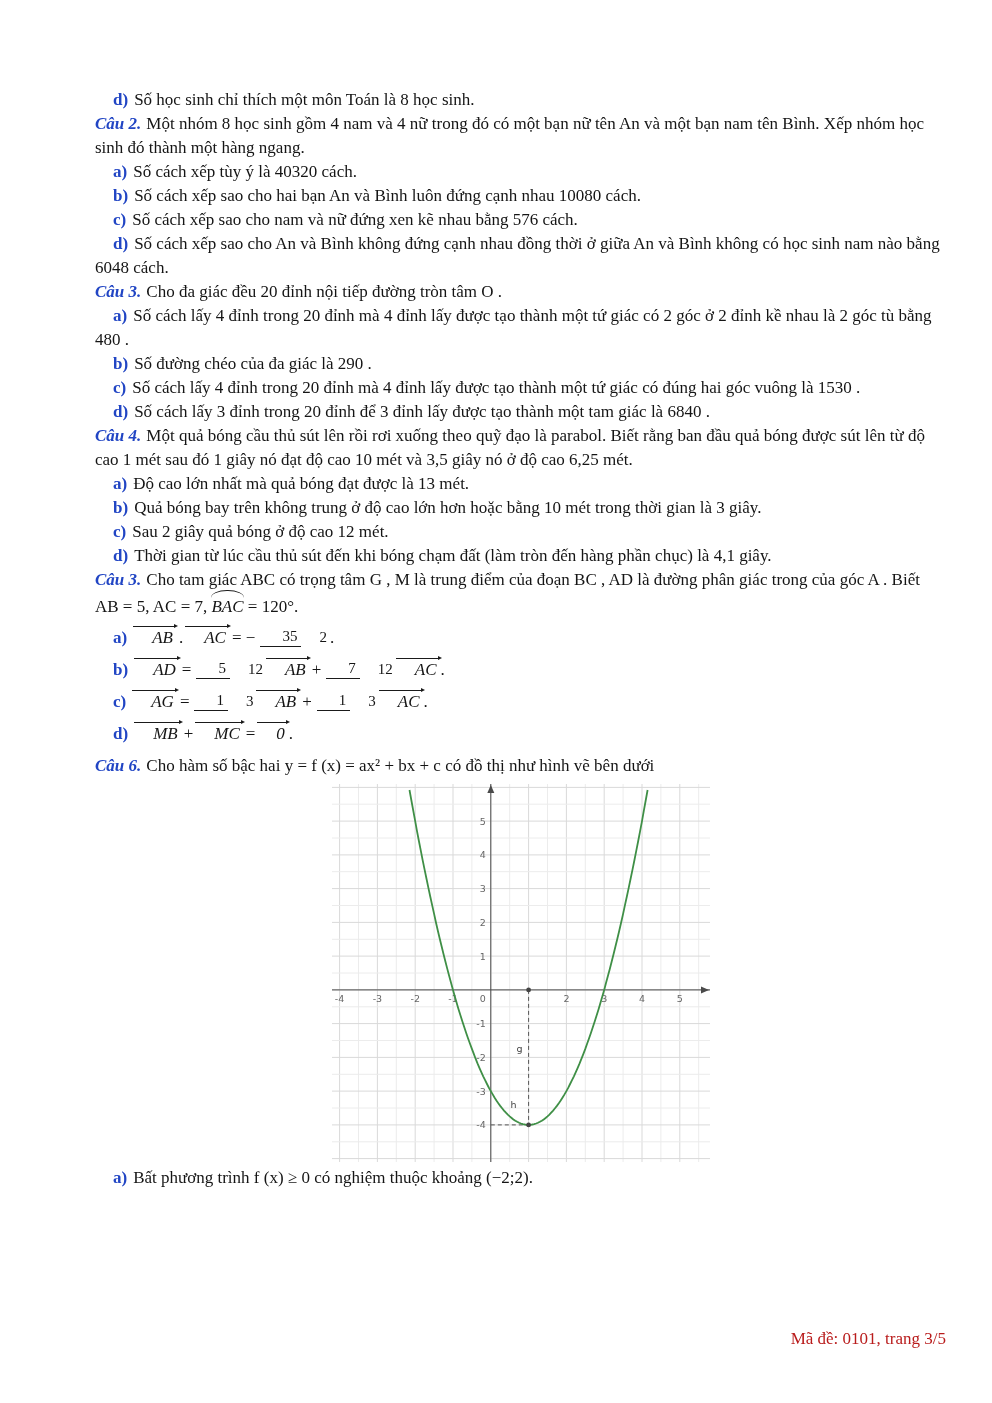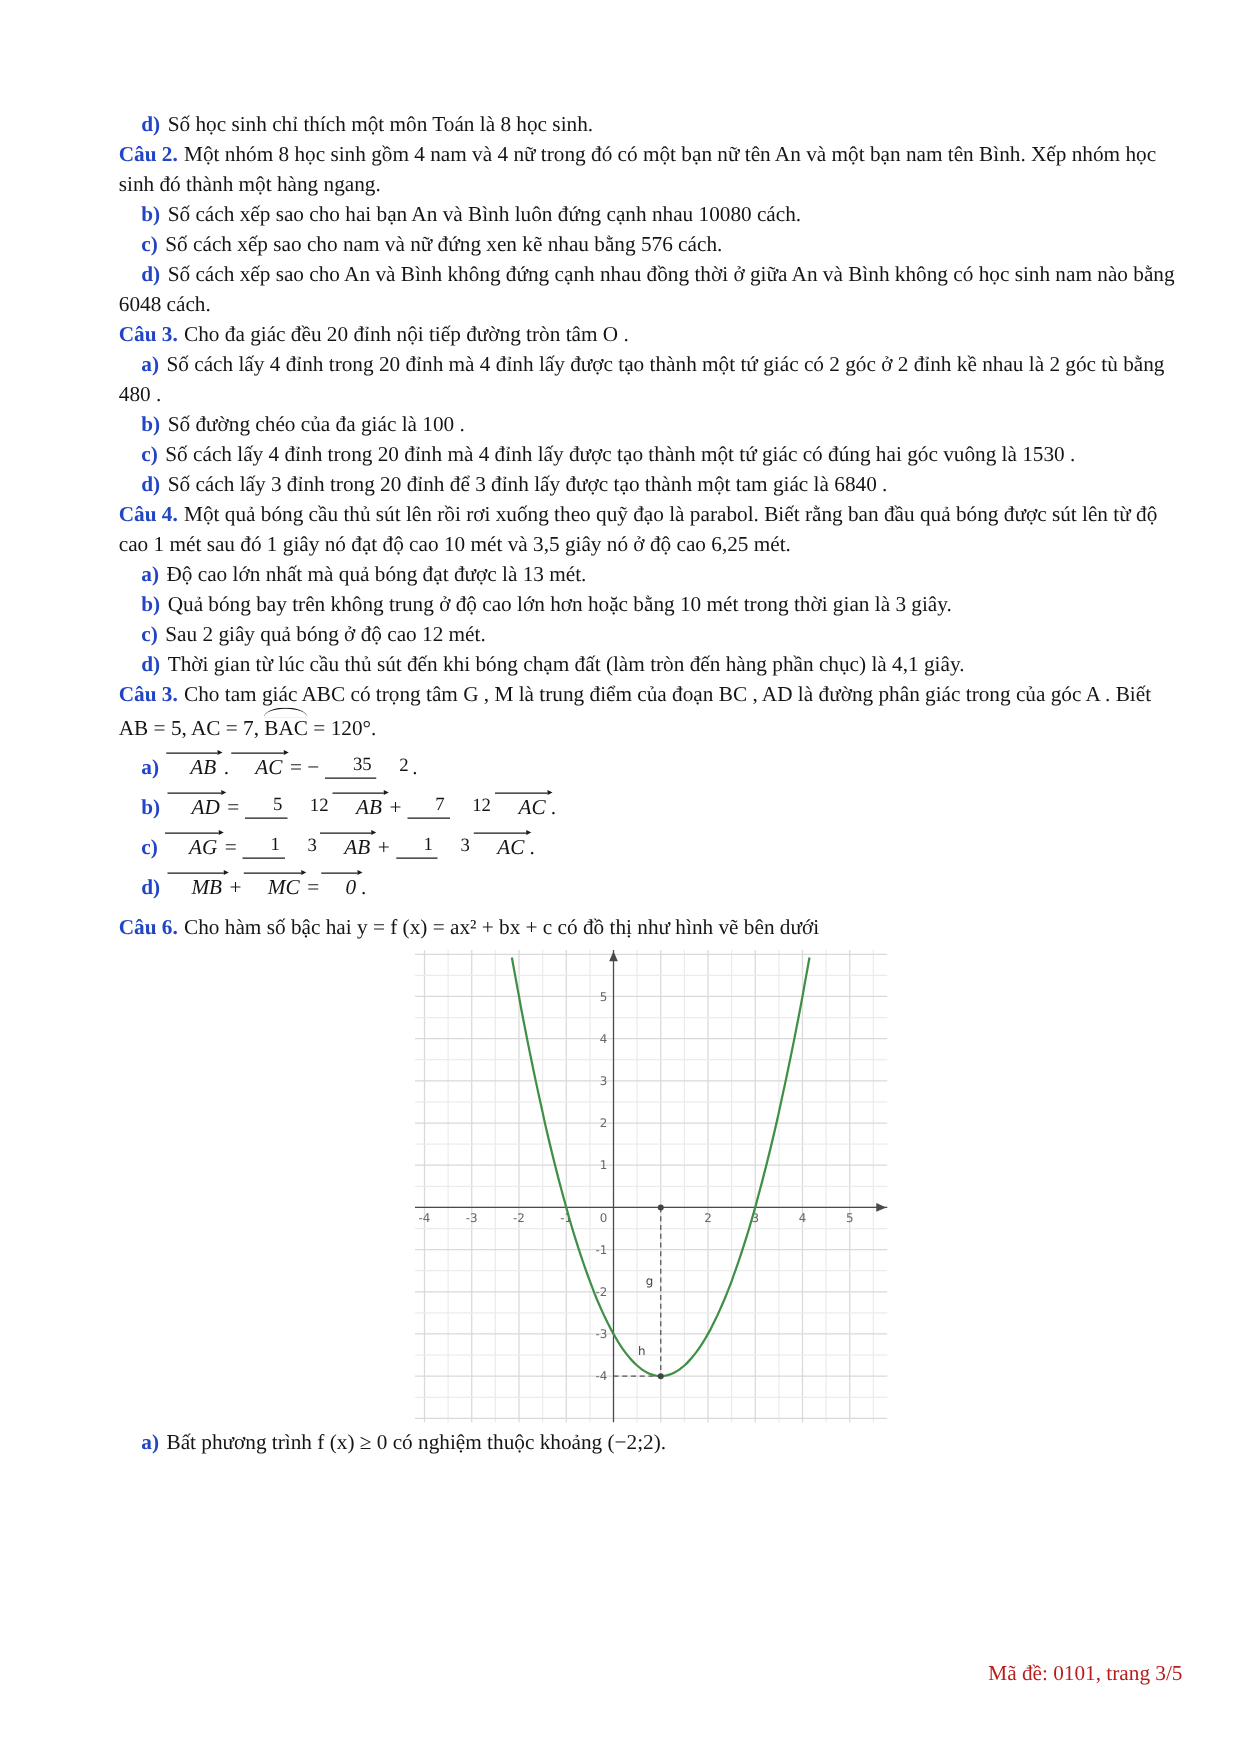--- a/index.html
+++ b/index.html
@@ -9,31 +9,31 @@
     position:relative;
     width:992px; height:1403px;
     background:#ffffff;
     font-family:"Liberation Serif", serif;
     font-size:17px; line-height:24px;
     color:#151515;
     padding:88px 46px 0 95px;
   }
   p { margin:0; }
   .indent { text-indent:18px; }
-  .qlabel { color:var(--blue,#2145c4); font-weight:700; margin-right:5px; }
+  .qlabel { color:var(--blue,#2145c4); font-weight:700; margin-right:5px;font-style:italic; }
   .ilabel { color:var(--blue,#2145c4); font-weight:700; margin-right:6px; }
 
   
   .vec { font-style:italic; position:relative; display:inline-block; padding:2px 4px 0 1px; line-height:19px; }
   .vec::before { content:""; position:absolute; left:0; right:3px; top:0; border-top:1.2px solid #1a1a1a; }
   .vec::after { content:""; position:absolute; right:-1px; top:-2.5px; width:0; height:0;
                 border-left:4.5px solid #1a1a1a; border-top:2.5px solid transparent; border-bottom:2.5px solid transparent; }
 
   
-  .hat { position:relative; display:inline-block; padding-top:3px; }
+  .hat { font-style:italic; position:relative; display:inline-block; padding-top:3px; }
   .hat::before { content:""; position:absolute; left:0; right:0; top:-2px; height:7px;
                  border-top:1.5px solid #1a1a1a; border-radius:50% 50% 0 0 / 100% 100% 0 0; }
   .mop { padding:0 2px; }
 
   .frac { display:inline-flex; flex-direction:row; align-items:center; vertical-align:middle;
           font-size:15px; line-height:17px; margin:0 3px; transform:translateY(-2px); }
   .frac .num { padding:0 4px 1px; border-bottom:1.2px solid #1a1a1a; }
   .frac .den { padding-top:1px; }
 
   .math-line { margin:7px 0 8px; text-indent:18px; }
@@ -48,29 +48,30 @@
 
 <div class="page">
 
   <p class="indent">
     <b class="ilabel">d)</b><span>Số học sinh chỉ thích một môn Toán là 8 học sinh.</span>
   </p>
 
   <p>
     <b class="qlabel">Câu 2.</b><span>Một nhóm 8 học sinh gồm 4 nam và 4 nữ trong đó có một bạn nữ tên An và một bạn nam tên Bình. Xếp nhóm học sinh đó thành một hàng ngang.</span>
   </p>
+  <p class="indent"><b class="ilabel">a)</b><span>Số cách xếp tùy ý là 40320 cách.</span></p>
   <p class="indent"><b class="ilabel">b)</b><span>Số cách xếp sao cho hai bạn An và Bình luôn đứng cạnh nhau 10080 cách.</span></p>
   <p class="indent"><b class="ilabel">c)</b><span>Số cách xếp sao cho nam và nữ đứng xen kẽ nhau bằng 576 cách.</span></p>
   <p class="indent"><b class="ilabel">d)</b><span>Số cách xếp sao cho An và Bình không đứng cạnh nhau đồng thời ở giữa An và Bình không có học sinh nam nào bằng 6048 cách.</span></p>
 
   <p>
     <b class="qlabel">Câu 3.</b><span>Cho đa giác đều 20 đỉnh nội tiếp đường tròn tâm O .</span>
   </p>
   <p class="indent"><b class="ilabel">a)</b><span>Số cách lấy 4 đỉnh trong 20 đỉnh mà 4 đỉnh lấy được tạo thành một tứ giác có 2 góc ở 2 đỉnh kề nhau là 2 góc tù bằng 480 .</span></p>
-  <p class="indent"><b class="ilabel">b)</b><span>Số đường chéo của đa giác là 100 .</span></p>
+  <p class="indent"><b class="ilabel">b)</b><span>Số đường chéo của đa giác là 290 .</span></p>
   <p class="indent"><b class="ilabel">c)</b><span>Số cách lấy 4 đỉnh trong 20 đỉnh mà 4 đỉnh lấy được tạo thành một tứ giác có đúng hai góc vuông là 1530 .</span></p>
   <p class="indent"><b class="ilabel">d)</b><span>Số cách lấy 3 đỉnh trong 20 đỉnh để 3 đỉnh lấy được tạo thành một tam giác là 6840 .</span></p>
 
   <p>
     <b class="qlabel">Câu 4.</b><span>Một quả bóng cầu thủ sút lên rồi rơi xuống theo quỹ đạo là parabol. Biết rằng ban đầu quả bóng được sút lên từ độ cao 1 mét sau đó 1 giây nó đạt độ cao 10 mét và 3,5 giây nó ở độ cao 6,25 mét.</span>
   </p>
   <p class="indent"><b class="ilabel">a)</b><span>Độ cao lớn nhất mà quả bóng đạt được là 13 mét.</span></p>
   <p class="indent"><b class="ilabel">b)</b><span>Quả bóng bay trên không trung ở độ cao lớn hơn hoặc bằng 10 mét trong thời gian là 3 giây.</span></p>
   <p class="indent"><b class="ilabel">c)</b><span>Sau 2 giây quả bóng ở độ cao 12 mét.</span></p>
   <p class="indent"><b class="ilabel">d)</b><span>Thời gian từ lúc cầu thủ sút đến khi bóng chạm đất (làm tròn đến hàng phần chục) là 4,1 giây.</span></p>

